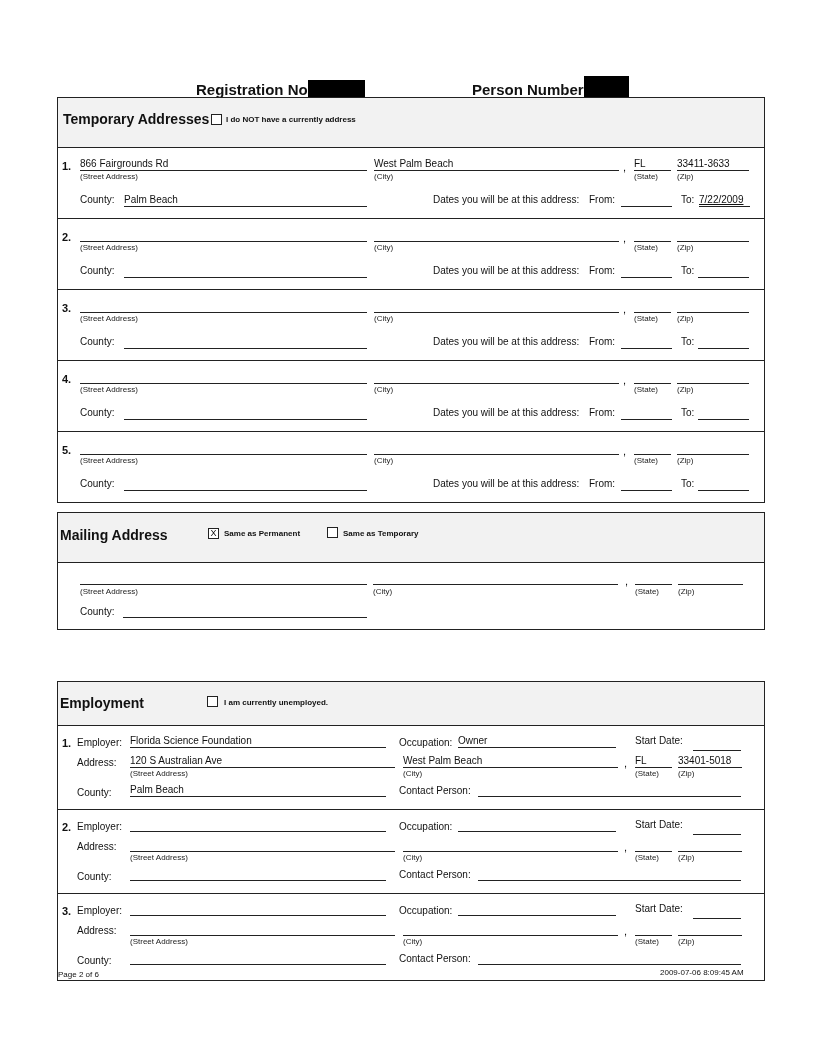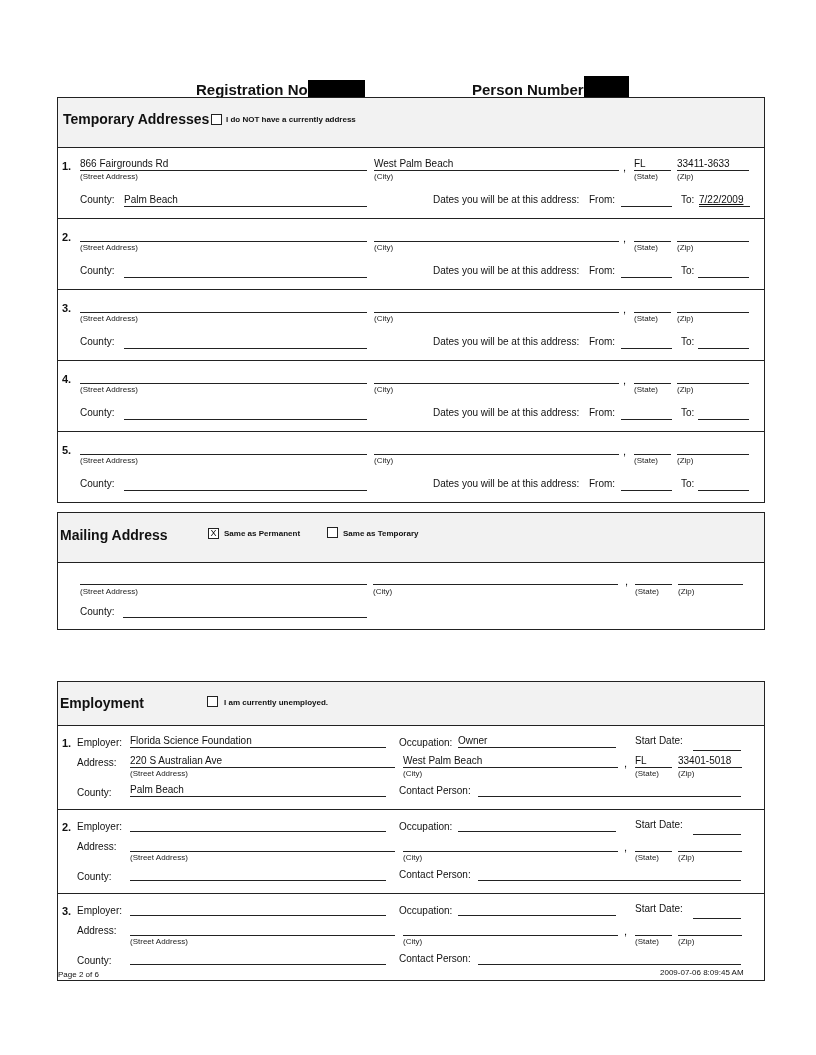--- a/index.html
+++ b/index.html
@@ -165,21 +165,21 @@
   <div id="emp-rows">
       <div class="row" style="top:43px;height:84px;">
         <div class="num" style="left:4px;top:11px;">1.</div>
         <div class="lbl" style="left:19px;top:11px;">Employer:</div>
         <div class="line" style="left:72px;top:9px;width:256px;">Florida Science Foundation</div>
         <div class="lbl" style="left:341px;top:11px;">Occupation:</div>
         <div class="line" style="left:400px;top:9px;width:158px;">Owner</div>
         <div class="lbl" style="left:577px;top:9px;">Start Date:</div>
         <div class="line" style="left:635px;top:12px;width:48px;"></div>
         <div class="lbl" style="left:19px;top:31px;">Address:</div>
-        <div class="line" style="left:72px;top:29px;width:265px;">220 S Australian Ave</div>
+        <div class="line" style="left:72px;top:29px;width:265px;">120 S Australian Ave</div>
         <div class="cap" style="left:72px;top:43px;">(Street Address)</div>
         <div class="line" style="left:345px;top:29px;width:215px;">West Palm Beach</div>
         <div class="cap" style="left:345px;top:43px;">(City)</div>
         <div class="comma" style="left:566px;top:31px;">,</div>
         <div class="line" style="left:577px;top:29px;width:37px;">FL</div>
         <div class="cap" style="left:577px;top:43px;">(State)</div>
         <div class="line" style="left:620px;top:29px;width:64px;">33401-5018</div>
         <div class="cap" style="left:620px;top:43px;">(Zip)</div>
         <div class="lbl" style="left:19px;top:61px;">County:</div>
         <div class="line" style="left:72px;top:58px;width:256px;">Palm Beach</div>

